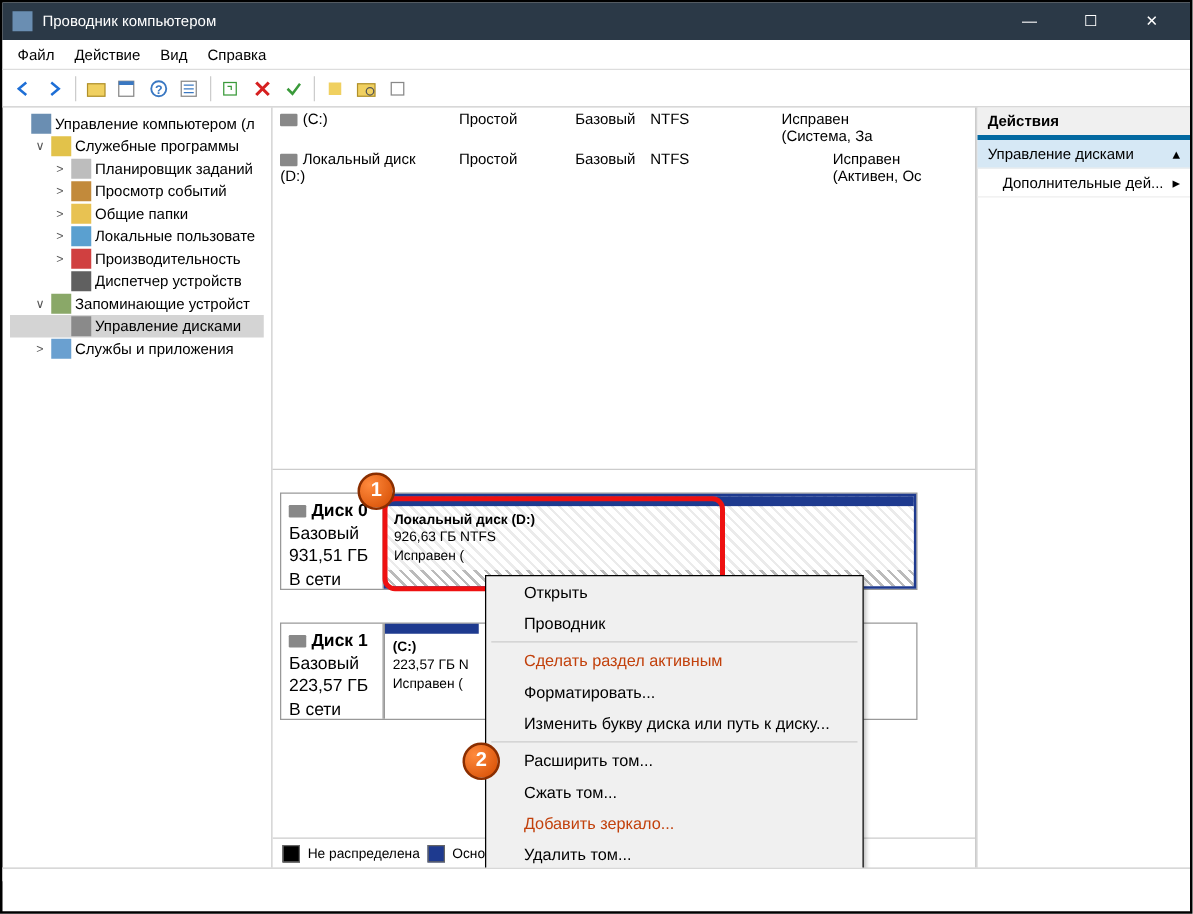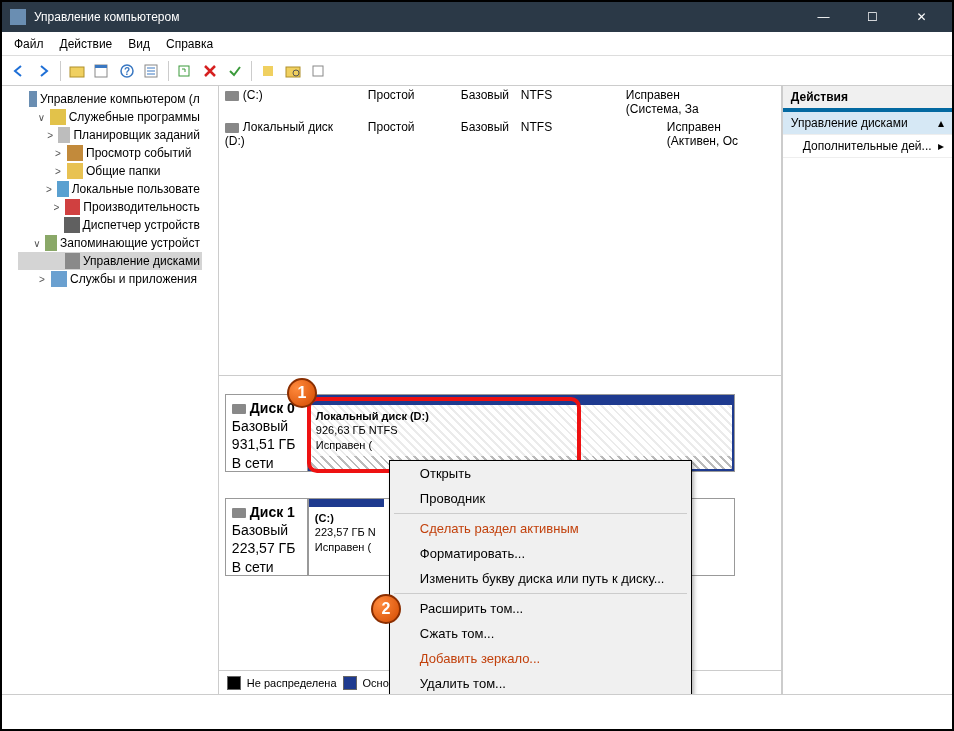--- a/index.html
+++ b/index.html
@@ -9,21 +9,21 @@
 .titlebar-icon { width: 16px; height: 16px; background: #6a8eb2; margin-right: 8px; }
 .titlebar-text { flex: 1; }
 .titlebar-controls { display: flex; gap: 4px; }
 .titlebar-btn { width: 45px; height: 28px; display: flex; align-items: center; justify-content: center; color: #fff; }
 .menubar { height: 24px; background: #fff; border-bottom: 1px solid #ddd; display: flex; align-items: center; padding-left: 4px; }
 .menu-item { padding: 2px 8px; cursor: default; }
 .toolbar { height: 30px; background: #fff; border-bottom: 1px solid #ccc; display: flex; align-items: center; padding: 2px 6px; gap: 3px; }
 .tool-btn { width: 22px; height: 22px; border: 1px solid transparent; display: flex; align-items: center; justify-content: center; }
 .tool-sep { width: 1px; height: 20px; background: #ccc; margin: 0 2px; }
 .main { display: flex; height: 608px; }
-.tree-panel { width: 233px; border-right: 1px solid #ccc; padding: 4px 16px; overflow: hidden; }
+.tree-panel { width: 233px; border-right: 1px solid #ccc; padding: 4px 6px; overflow: hidden; }
 .tree-item { display: flex; align-items: center; padding: 1px 2px; white-space: nowrap; }
 .tree-item.selected { background: #d4d4d4; }
 .tree-indent { display: inline-block; }
 .tree-toggle { width: 12px; text-align: center; font-size: 10px; color: #555; }
 .tree-icon { width: 16px; height: 16px; margin: 0 3px; display: inline-block; }
 .center-panel { flex: 1; display: flex; flex-direction: column; border-right: 1px solid #ccc; }
 .vol-list { height: 290px; border-bottom: 1px solid #ccc; }
 .vol-header { display: flex; border-bottom: 1px solid #ddd; height: 22px; align-items: center; background: #fff; }
 .vol-header-cell { padding: 2px 6px; border-right: 1px solid #ddd; height: 100%; display: flex; align-items: center; }
 .vol-row { display: flex; padding: 1px 0; }
@@ -52,21 +52,21 @@
 .cm-sep { height: 1px; background: #ccc; margin: 2px 4px; }
 .drive-icon { width: 14px; height: 10px; background: #888; display: inline-block; vertical-align: middle; margin-right: 4px; border-radius: 1px; }
 svg { display: block; }
 </style>
 </head>
 <body>
 
 <div class="window">
   <div class="titlebar">
     <div class="titlebar-icon"></div>
-    <div class="titlebar-text">Управление компьютером</div>
+    <div class="titlebar-text">Проводник компьютером</div>
     <div class="titlebar-controls">
       <div class="titlebar-btn">—</div>
       <div class="titlebar-btn">☐</div>
       <div class="titlebar-btn">✕</div>
     </div>
   </div>
 
   <div class="menubar">
     <div class="menu-item">Файл</div>
     <div class="menu-item">Действие</div>

